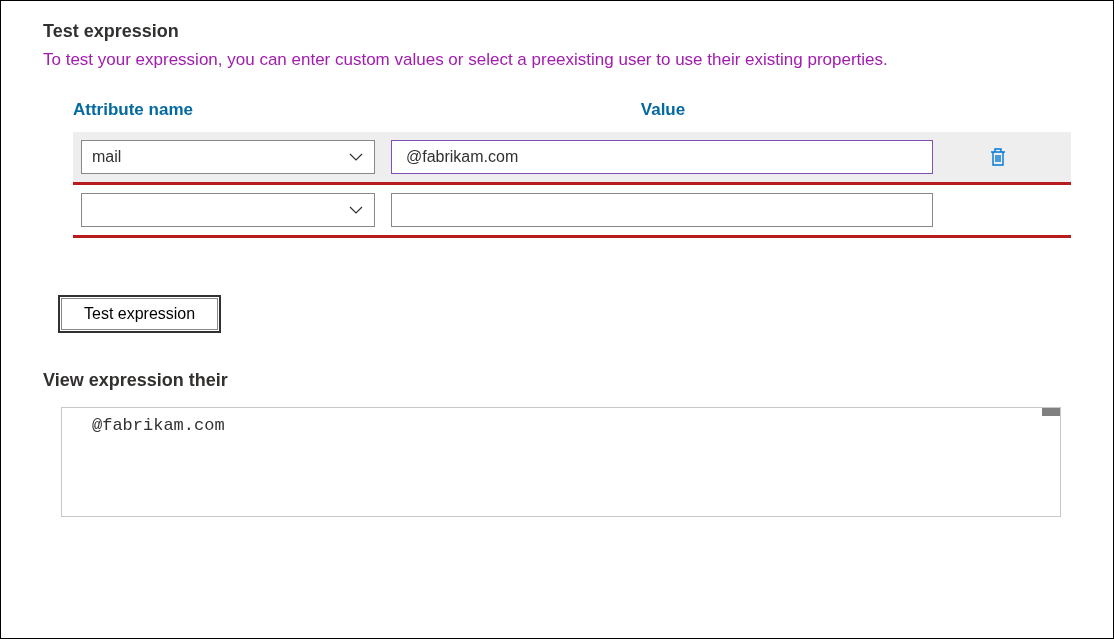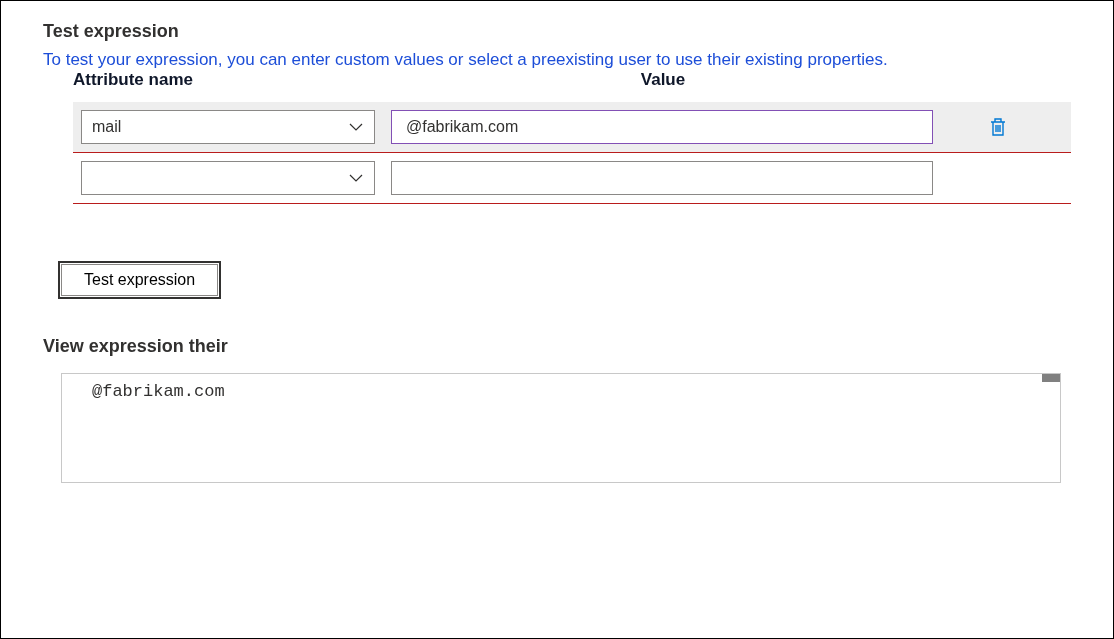--- a/index.html
+++ b/index.html
@@ -17,47 +17,48 @@
     .title {
       font-size: 18px;
       font-weight: 600;
       margin-bottom: 8px;
       color: #323130;
     }
     
     .description {
       font-size: 17px;
       font-weight: 400;
-      color: #1d4ed8;
+      color: #a21caf;
+      margin-bottom: 30px;
     }
     
     .table-container {
       padding-left: 30px;
       margin-bottom: 60px;
     }
     
     .table-headers {
       display: flex;
       padding-bottom: 12px;
     }
     
     .header-cell {
       font-size: 17px;
       font-weight: 600;
-      color: #0f172a;
+      color: #0369a1;
     }
     
     .header-attr { width: 310px; }
     .header-value { width: 560px; text-align: center; }
     
     .table-row {
       display: flex;
       align-items: center;
       padding: 8px 6px 8px 8px;
-      border-bottom: 1px solid #b91c1c;
+      border-bottom: 3px solid #b91c1c;
     }
     
     .table-row.active {
       background: #eeeeee;
     }
     
     .dropdown {
       position: relative;
       width: 294px;
       height: 34px;

